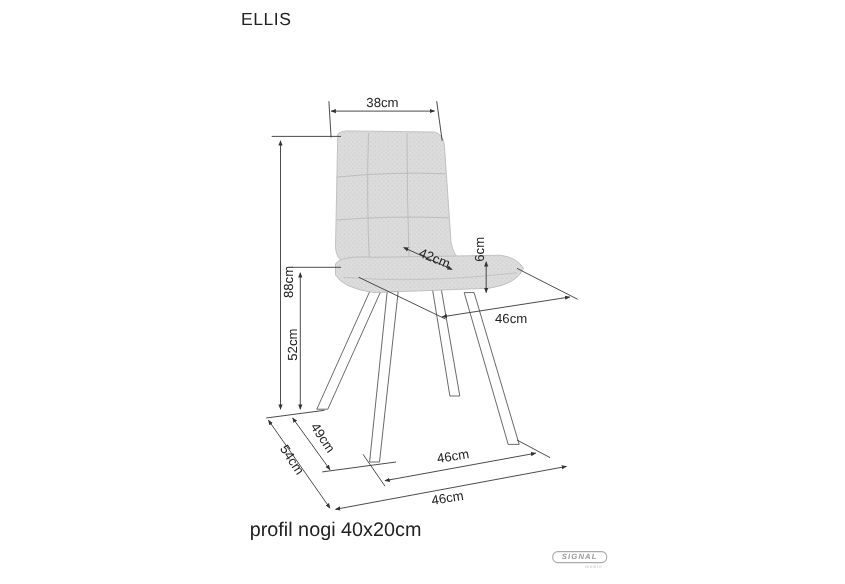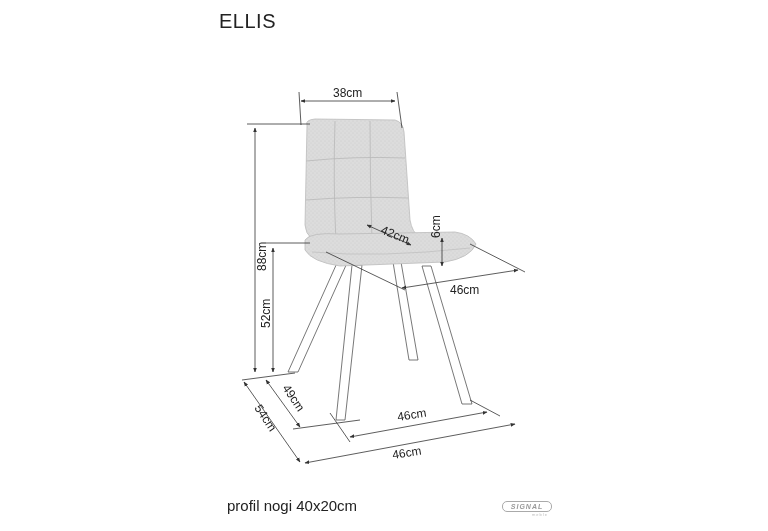--- a/index.html
+++ b/index.html
@@ -1,18 +1,18 @@
 <!DOCTYPE html>
 <html><head>
   <meta charset="utf-8">
   <style>
     html, body { margin: 0; padding: 0; background: #ffffff; }
     body { width: 768px; height: 531px; position: relative; overflow: hidden; font-family: "Liberation Sans", sans-serif; color: #222; }
-    .title { position: absolute; left: 219px; top: 10px; font-size: 20px; letter-spacing: 0.5px; color: #222; }
-    .footnote { position: absolute; left: 227px; top: 497px; font-size: 15px; color: #222; }
+    .title { position: absolute; left: 219px; top: 10px; font-size: 16px; letter-spacing: 0.5px; color: #222; }
+    .footnote { position: absolute; left: 227px; top: 471px; font-size: 18px; color: #222; }
     .logo { position: absolute; left: 502px; top: 501px; width: 50px; height: 14px; }
     .logo-badge { position: absolute; left: 0; top: 0; width: 48px; height: 9px; border: 1px solid #aaa; border-radius: 5px; font-size: 7px; font-weight: bold; font-style: italic; color: #999; text-align: center; line-height: 9px; letter-spacing: 1px; }
     .logo-sub { position: absolute; left: 30px; top: 11px; font-size: 4px; color: #bbb; letter-spacing: 1px; }
     svg.diagram { position: absolute; left: 0; top: 0; }
     .dim-text { font-family: "Liberation Sans", sans-serif; font-size: 12px; fill: #222; }
   </style>
 </head>
 <body>
 
 <div class="title">ELLIS</div>

